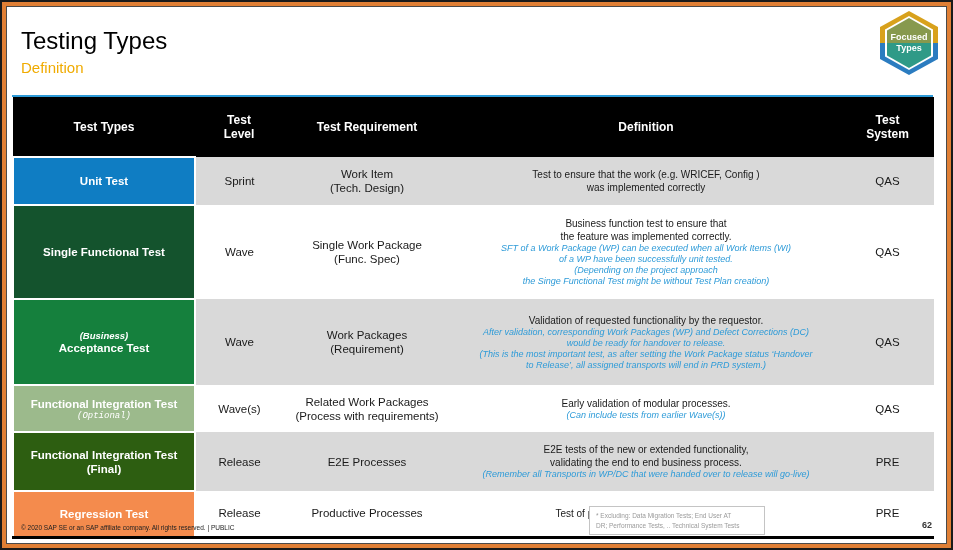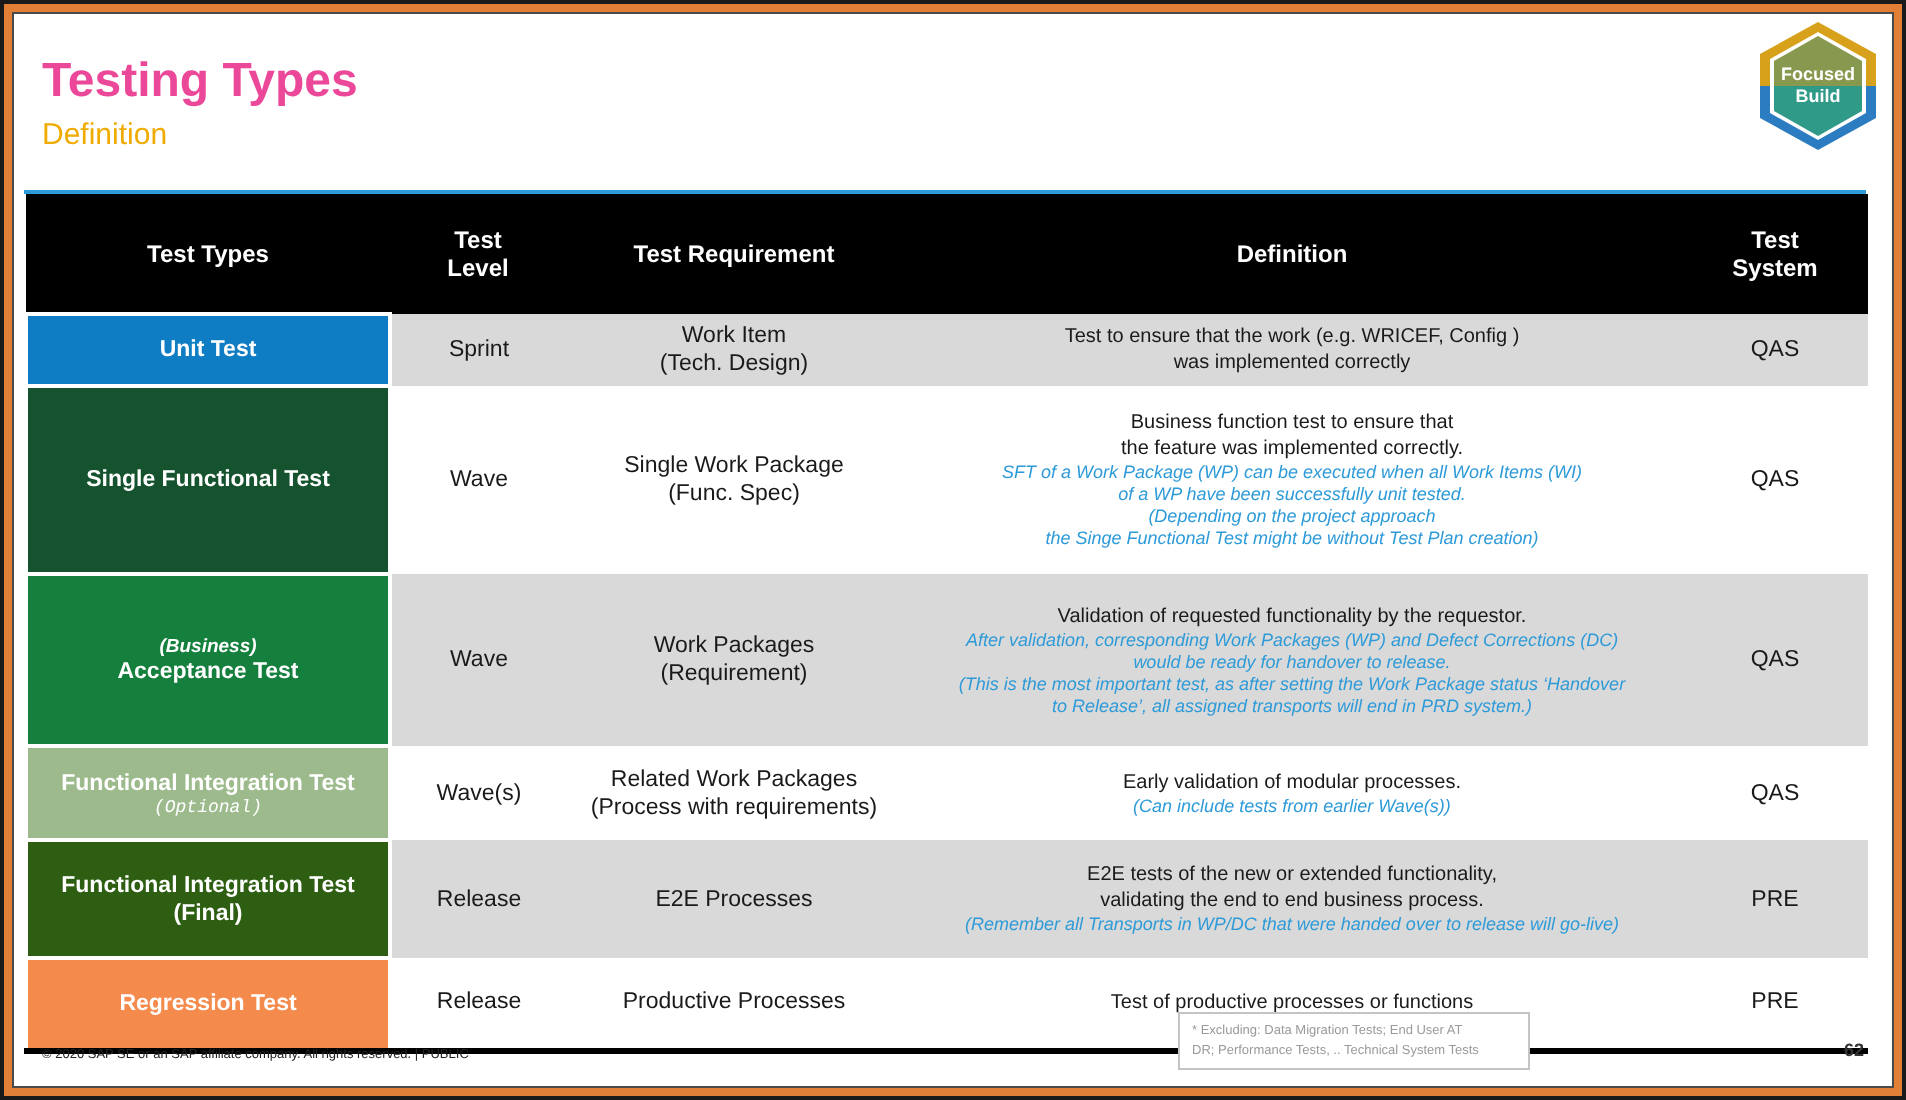--- a/index.html
+++ b/index.html
@@ -5,40 +5,40 @@
   html,body { margin:0; padding:0; background:#888; }
   .frame {
     box-sizing:border-box; width:953px; height:550px;
     background:#e07f35; border:2px solid #1a1a1a; padding:4px;
   }
   .slide {
     position:relative; box-sizing:border-box; width:100%; height:100%;
     background:#ffffff; border:1px solid #4a4a4a;
     font-family:"Liberation Sans", sans-serif; overflow:hidden;
   }
-  .title { position:absolute; left:14px; top:20px; margin:0; font-size:24px; font-weight:bold; color:#ec4899;text-align:center; }
+  .title { position:absolute; left:14px; top:20px; margin:0; font-size:24px; font-weight:normal; color:#000000;text-align:center; }
   .subtitle { position:absolute; left:14px; top:52px; font-size:15px; color:#f0ab00; }
 
   
   .badge { position:absolute; right:8px; top:4px; width:58px; height:64px; }
   .hex { clip-path:polygon(50% 0%,100% 25%,100% 75%,50% 100%,0% 75%,0% 25%);
          display:flex; align-items:center; justify-content:center; }
   .hex-outer { width:58px; height:64px; background:linear-gradient(#d8a11c 0 50%, #2b7cc0 50% 100%); }
   .hex-white { width:48px; height:54px; background:#ffffff; }
   .hex-inner { width:44px; height:50px; background:linear-gradient(#87994e 0 50%, #2f9a87 50% 100%);
                flex-direction:column; color:#fff; font-size:9px; font-weight:bold;
                text-align:center; line-height:11px; }
 
   
   .tbl-wrap { position:absolute; left:5px; top:88px; width:921px; }
   .topline { height:2px; background:#2e9bd8; }
   table { width:100%; border-collapse:collapse; table-layout:fixed; border-bottom:3px solid #000; }
   thead th { background:#000; color:#fff; font-size:12px; font-weight:bold; height:26px; padding:16px; }
   td { text-align:center; vertical-align:middle; font-size:11.5px; color:#1a1a1a; padding:1px 4px; }
-  tr.h48 { height:36px; } tr.h94 { height:94px; } tr.h86 { height:86px; }
+  tr.h48 { height:48px; } tr.h94 { height:94px; } tr.h86 { height:86px; }
   tr.h47 { height:47px; } tr.h59 { height:59px; } tr.h46 { height:46px; }
   .bg-g { background:#d9d9d9; } .bg-w { background:#ffffff; }
   td.type { border:2px solid #ffffff; color:#fff; font-weight:bold; font-size:11.5px; }
   td.type .pre { display:block; font-style:italic; font-size:9.5px; line-height:11px; }
   td.type .lbl { display:block; white-space:pre-line; line-height:14px; }
   td.type .sub { display:block; font-style:italic; font-weight:normal; font-size:9px; line-height:10px;font-family:Liberation Mono, monospace; }
   td.type .pre:empty, td.type .sub:empty, .def-note:empty { display:none; }
   td.plain { white-space:pre-line; line-height:14px; }
   .def-main { font-size:10px; line-height:13px; white-space:pre-line; }
   .def-note { font-size:9px; line-height:11px; font-style:italic; color:#2e9bd8; white-space:pre-line; }
@@ -57,21 +57,21 @@
   <div class="slide">
 
     <h1 class="title">Testing Types</h1>
     <div class="subtitle">Definition</div>
 
     <div class="badge">
       <div class="hex hex-outer">
         <div class="hex hex-white">
           <div class="hex hex-inner">
             <span>Focused</span>
-            <span>Build</span>
+            <span>Types</span>
           </div>
         </div>
       </div>
     </div>
 
     <div class="tbl-wrap">
       <div class="topline"></div>
       <table>
         <colgroup>
           <col style="width:182px">

